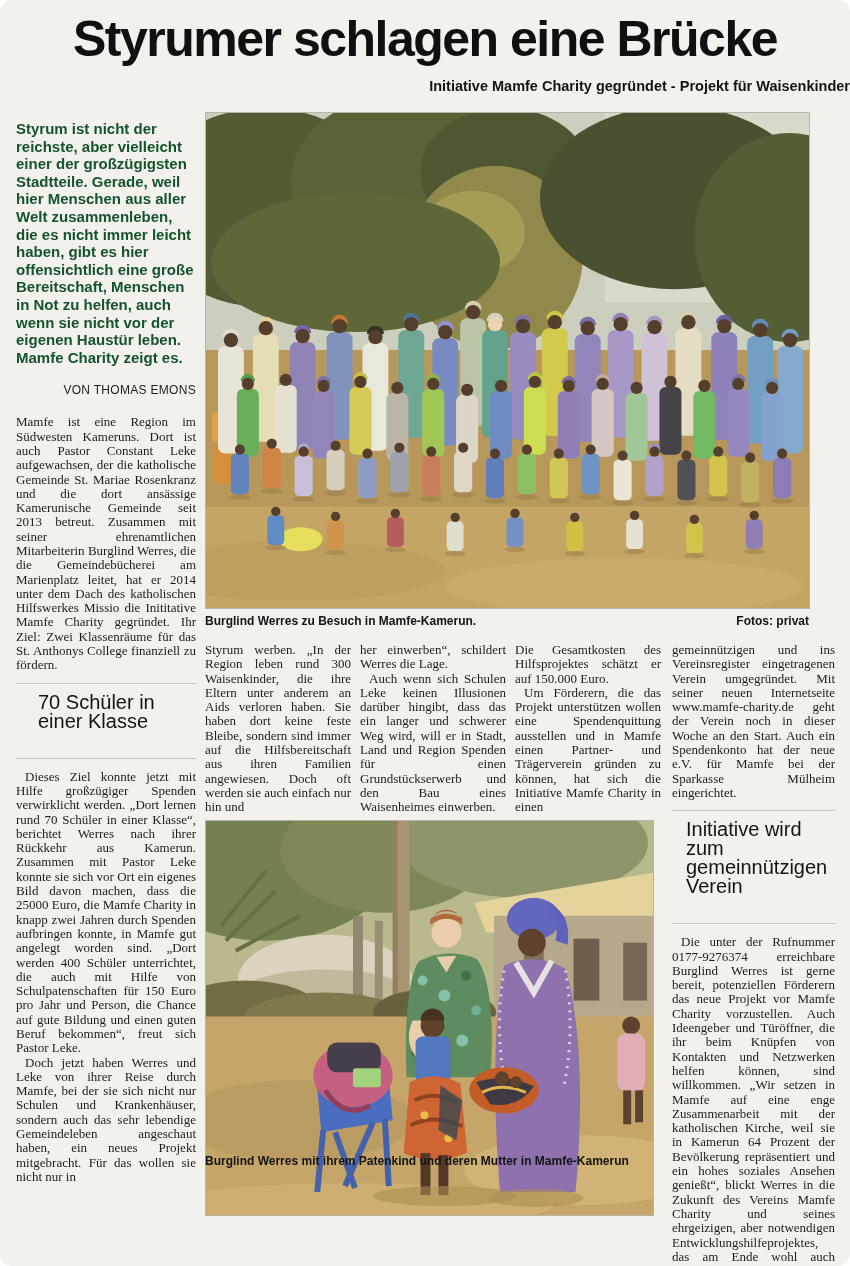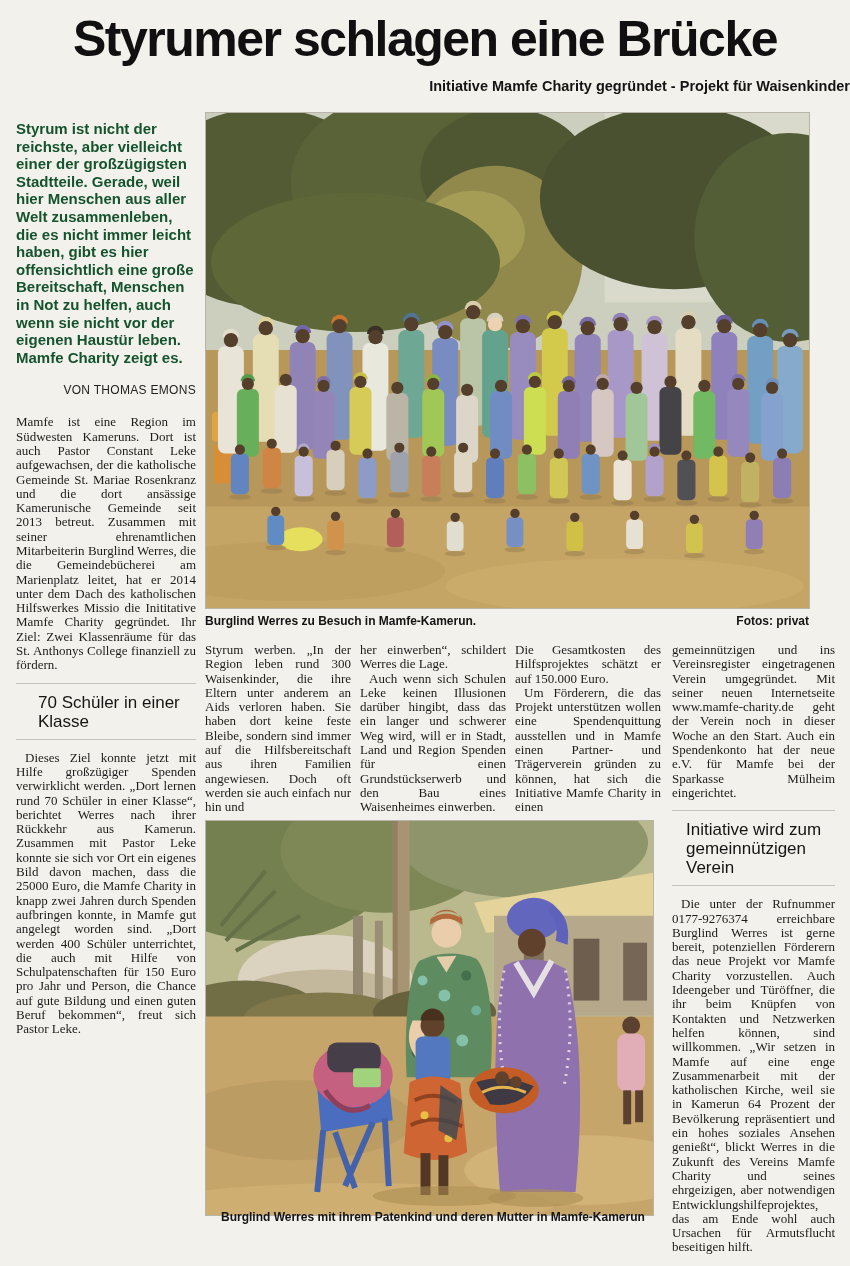--- a/index.html
+++ b/index.html
@@ -1,19 +1,19 @@
 <!DOCTYPE html>
 <html lang="de"><head>
 <meta charset="utf-8">
 <style>
   html,body{margin:0;padding:0;}
   .page{
     position:relative;width:850px;height:1266px;overflow:hidden;
     background:#f3f1ec;
-    font-family:"Liberation Serif",serif;color:#1b1b1b;
+    font-family:"Liberation Serif",serif;color:#1b1b1b;border-radius:12px;
   }
   .headline{
     position:absolute;top:10px;left:0;width:850px;text-align:center;
     font-family:"Liberation Sans",sans-serif;font-weight:bold;
     font-size:50px;letter-spacing:-1.5px;color:#101010;margin:0;
   }
   .subheadline{
     position:absolute;top:78px;left:0;width:850px;text-align:right;
     font-family:"Liberation Sans",sans-serif;font-weight:bold;
     font-size:14.5px;color:#141414;
@@ -25,23 +25,23 @@
     font-family:"Liberation Sans",sans-serif;font-weight:bold;
     font-size:15px;line-height:17.6px;margin:8px 0 17px 0;color:#14532d;
     text-align:left;
   }
   .byline{
     font-family:"Liberation Sans",sans-serif;font-size:12px;
     letter-spacing:.3px;color:#222;margin:0 0 18px 0;text-align:right;
   }
   .subhead-block{
     border-top:1px solid #c6c4bc;border-bottom:1px solid #c6c4bc;
-    font-family:"Liberation Sans",sans-serif;font-size:17px;line-height:19px;
+    font-family:"Liberation Sans",sans-serif;font-size:20px;line-height:19px;
     color:#151515;text-align:left;
-    padding:9px 0 8px 22px;margin:10px 0 11px 0;
+    padding:9px 0 27px 22px;margin:10px 0 11px 0;
   }
   .subhead-block.tight{padding-left:14px;}
   .photo{
     position:absolute;border:1px solid #b9b4aa;background:#cfcabc;
     box-sizing:border-box;
   }
   .photo svg{display:block;width:100%;height:100%;}
   .caption-row{
     position:absolute;display:flex;justify-content:space-between;
     font-family:"Liberation Sans",sans-serif;font-weight:bold;font-size:12px;
@@ -56,20 +56,21 @@
 
   <h1 class="headline">Styrumer schlagen eine Brücke</h1>
   <div class="subheadline">Initiative Mamfe Charity gegründet - Projekt für Waisenkinder</div>
 
   <div class="col" style="left:16px;top:112px;width:180px;">
     <p class="lead">Styrum ist nicht der reichste, aber vielleicht einer der großzügigsten Stadtteile. Gerade, weil hier Menschen aus aller Welt zusammenleben, die es nicht immer leicht haben, gibt es hier offensichtlich eine große Bereitschaft, Menschen in Not zu helfen, auch wenn sie nicht vor der eigenen Haustür leben. Mamfe Charity zeigt es.</p>
     <div class="byline">VON THOMAS EMONS</div>
     <p class="body">Mamfe ist eine Region im Südwesten Kameruns. Dort ist auch Pastor Constant Leke aufgewachsen, der die katholische Gemeinde St. Mariae Rosenkranz und die dort ansässige Kamerunische Gemeinde seit 2013 betreut. Zusammen mit seiner ehrenamtlichen Mitarbeiterin Burglind Werres, die die Gemeindebücherei am Marienplatz leitet, hat er 2014 unter dem Dach des katholischen Hilfswerkes Missio die Inititative Mamfe Charity gegründet. Ihr Ziel: Zwei Klassenräume für das St. Anthonys College finanziell zu fördern.</p>
     <div class="subhead-block">70 Schüler in einer Klasse</div>
     <p class="body indent">Dieses Ziel konnte jetzt mit Hilfe großzügiger Spenden verwirklicht werden. „Dort lernen rund 70 Schüler in einer Klasse“, berichtet Werres nach ihrer Rückkehr aus Kamerun. Zusammen mit Pastor Leke konnte sie sich vor Ort ein eigenes Bild davon machen, dass die 25000 Euro, die Mamfe Charity in knapp zwei Jahren durch Spenden aufbringen konnte, in Mamfe gut angelegt worden sind. „Dort werden 400 Schüler unterrichtet, die auch mit Hilfe von Schulpatenschaften für 150 Euro pro Jahr und Person, die Chance auf gute Bildung und einen guten Beruf bekommen“, freut sich Pastor Leke.</p>
+    <p class="body indent">Doch jetzt haben Werres und Leke von ihrer Reise durch Mamfe, bei der sie sich nicht nur Schulen und Krankenhäuser, sondern auch das sehr lebendige Gemeindeleben angeschaut haben, ein neues Projekt mitgebracht. Für das wollen sie nicht nur in</p>
   </div>
 
   <figure class="photo" style="left:205px;top:112px;width:605px;height:497px;margin:0;">
     <svg id="photo1-svg" viewBox="0 0 605 497" preserveAspectRatio="none">
       <rect x="0" y="0" width="605" height="497" fill="#ccd0c2"></rect>
       <rect x="400" y="0" width="205" height="190" fill="#dadcd1"></rect>
       <line x1="470" y1="10" x2="600" y2="60" stroke="#b6b9a8" stroke-width="2"></line>
       <line x1="520" y1="0" x2="540" y2="150" stroke="#b0b3a2" stroke-width="2"></line>
       <ellipse cx="60" cy="95" rx="125" ry="100" fill="#49532e"></ellipse>
       <ellipse cx="200" cy="70" rx="115" ry="90" fill="#515c31"></ellipse>
@@ -396,15 +397,15 @@
       <path d="M278,272 Q298,262 322,272" stroke="#e8b44a" stroke-width="3" fill="none"></path>
       <circle cx="298" cy="258" r="7" fill="#573826"></circle>
       <circle cx="312" cy="262" r="6" fill="#573826"></circle>
 
       <ellipse cx="240" cy="376" rx="72" ry="10" fill="#a98a50" opacity="0.6"></ellipse>
       <ellipse cx="332" cy="378" rx="48" ry="9" fill="#a98a50" opacity="0.6"></ellipse>
       <rect x="0" y="0" width="450" height="395" fill="#d8b87a" opacity="0.07"></rect>
     </svg>
   </figure>
 
-  <div class="caption" style="position:absolute;left:205px;top:1210px;width:500px;padding-left:16px;">Burglind Werres mit ihrem Patenkind und deren Mutter in Mamfe-Kamerun</div>
+  <div class="caption" style="position:absolute;left:205px;top:1154px;width:500px;">Burglind Werres mit ihrem Patenkind und deren Mutter in Mamfe-Kamerun</div>
 
 </div>
 
 </body></html>

